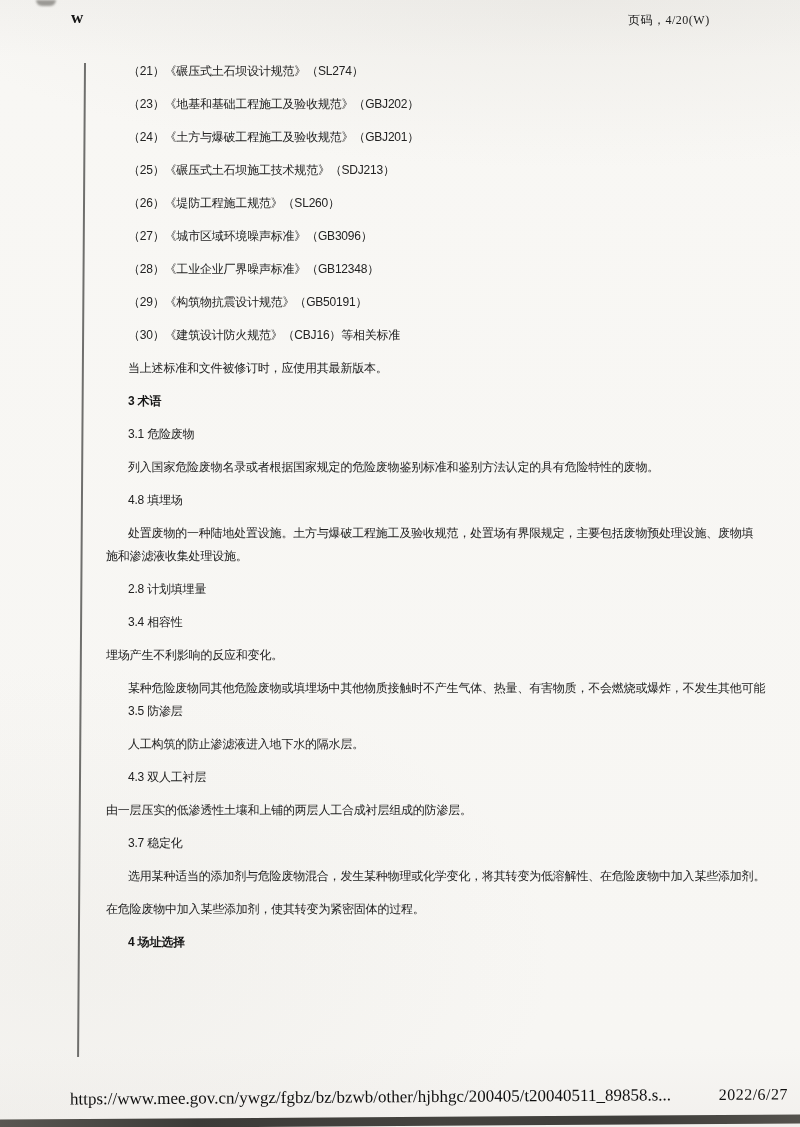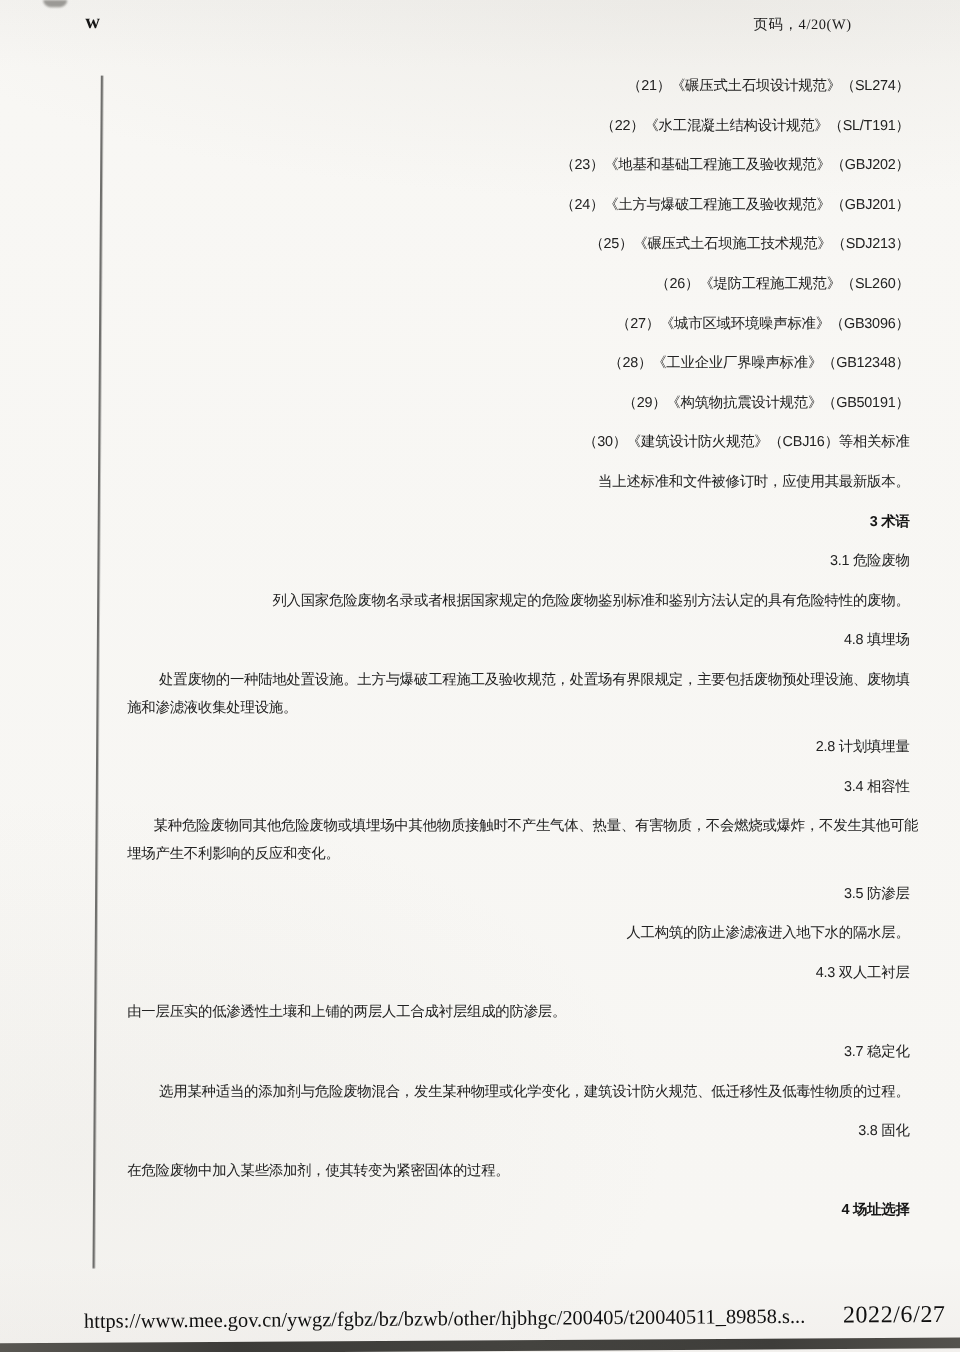--- a/index.html
+++ b/index.html
@@ -26,30 +26,30 @@
   .scan-line{
     position:absolute;left:84px;top:63px;width:2px;height:994px;
     background:#4e4e4c;opacity:.8;transform:rotate(.4deg);transform-origin:top center;
     filter:blur(.3px);
   }
   .content{position:absolute;left:106px;top:60px;width:652px;}
   .ln{
     font-size:12px;line-height:23px;margin:0 0 10px;
     letter-spacing:-.2px;color:#222;white-space:nowrap;
   }
-  .indent{padding-left:22px;text-align:right;}
+  .indent{padding-left:22px;}
   .h1{font-weight:700;color:#161616;}
   .wrap1{margin-bottom:0;}
   .footer{
     position:absolute;left:70px;top:1087px;width:718px;
     display:flex;justify-content:space-between;align-items:baseline;
     font-family:"Liberation Serif",serif;font-size:17px;color:#101010;
     transform:rotate(-.4deg);
   }
-  .footer .date{font-size:20px;letter-spacing:.5px;}
+  .footer .date{font-size:16px;letter-spacing:.5px;}
   .scan-bar{
     position:absolute;left:-6px;top:1117px;width:812px;height:9px;
     background:linear-gradient(90deg,#5a5853 0%,#3c3b38 25%,#44433f 55%,#3e3d3a 80%,#55534e 100%);
     transform:rotate(-.35deg);border-radius:2px;
   }
 </style>
 </head>
 <body>
 
 <div class="page">
@@ -57,21 +57,20 @@
   <div class="corner-smudge"></div>
 
   <div class="corner-mark">w</div>
   <div class="page-label">页码，4/20(W)</div>
 
   <div class="scan-line"></div>
 
   <div class="content">
 
     <div class="ln indent">（21）《碾压式土石坝设计规范》（SL274）</div>
-    <div class="ln indent">（22）《水工混凝土结构设计规范》（SL/T191）</div>
     <div class="ln indent">（23）《地基和基础工程施工及验收规范》（GBJ202）</div>
     <div class="ln indent">（24）《土方与爆破工程施工及验收规范》（GBJ201）</div>
     <div class="ln indent">（25）《碾压式土石坝施工技术规范》（SDJ213）</div>
     <div class="ln indent">（26）《堤防工程施工规范》（SL260）</div>
     <div class="ln indent">（27）《城市区域环境噪声标准》（GB3096）</div>
     <div class="ln indent">（28）《工业企业厂界噪声标准》（GB12348）</div>
     <div class="ln indent">（29）《构筑物抗震设计规范》（GB50191）</div>
     <div class="ln indent">（30）《建筑设计防火规范》（CBJ16）等相关标准</div>
 
     <div class="ln indent">当上述标准和文件被修订时，应使用其最新版本。</div>
@@ -81,33 +80,32 @@
     <div class="ln indent">3.1 危险废物</div>
     <div class="ln indent">列入国家危险废物名录或者根据国家规定的危险废物鉴别标准和鉴别方法认定的具有危险特性的废物。</div>
 
     <div class="ln indent">4.8 填埋场</div>
     <div class="ln indent wrap1">处置废物的一种陆地处置设施。土方与爆破工程施工及验收规范，处置场有界限规定，主要包括废物预处理设施、废物填</div>
     <div class="ln">施和渗滤液收集处理设施。</div>
 
     <div class="ln indent">2.8 计划填埋量</div>
 
     <div class="ln indent">3.4 相容性</div>
+    <div class="ln">埋场产生不利影响的反应和变化。</div>
     <div class="ln indent wrap1">某种危险废物同其他危险废物或填埋场中其他物质接触时不产生气体、热量、有害物质，不会燃烧或爆炸，不发生其他可能</div>
-    <div class="ln">埋场产生不利影响的反应和变化。</div>
 
     <div class="ln indent">3.5 防渗层</div>
     <div class="ln indent">人工构筑的防止渗滤液进入地下水的隔水层。</div>
 
     <div class="ln indent">4.3 双人工衬层</div>
     <div class="ln">由一层压实的低渗透性土壤和上铺的两层人工合成衬层组成的防渗层。</div>
 
     <div class="ln indent">3.7 稳定化</div>
-    <div class="ln indent">选用某种适当的添加剂与危险废物混合，发生某种物理或化学变化，建筑设计防火规范、低迁移性及低毒性物质的过程。</div>
+    <div class="ln indent">选用某种适当的添加剂与危险废物混合，发生某种物理或化学变化，将其转变为低溶解性、在危险废物中加入某些添加剂。</div>
 
-    <div class="ln indent">3.8 固化</div>
     <div class="ln">在危险废物中加入某些添加剂，使其转变为紧密固体的过程。</div>
 
     <div class="ln indent h1">4 场址选择</div>
 
   </div>
 
   <div class="footer">
     <span class="url">https://www.mee.gov.cn/ywgz/fgbz/bz/bzwb/other/hjbhgc/200405/t20040511_89858.s...</span>
     <span class="date">2022/6/27</span>
   </div>

